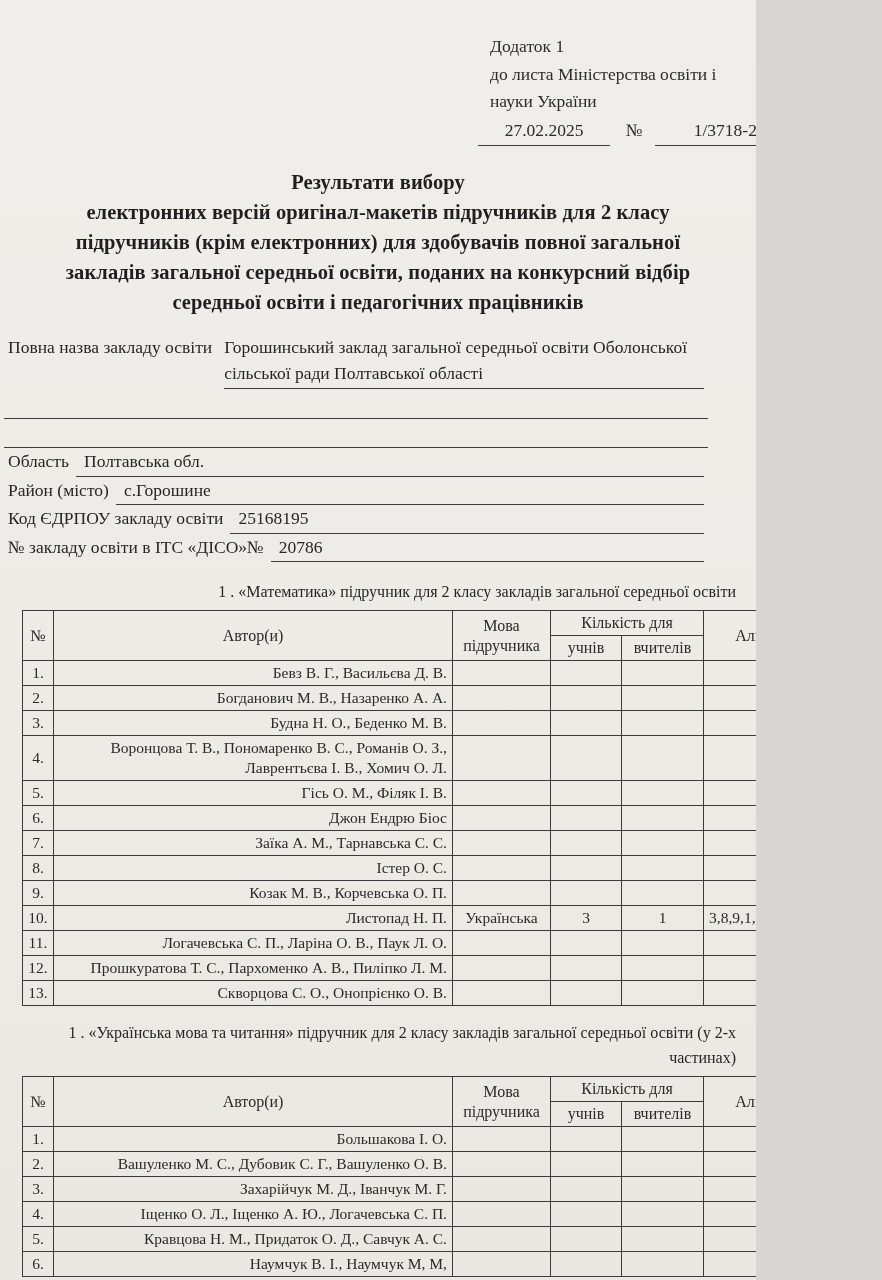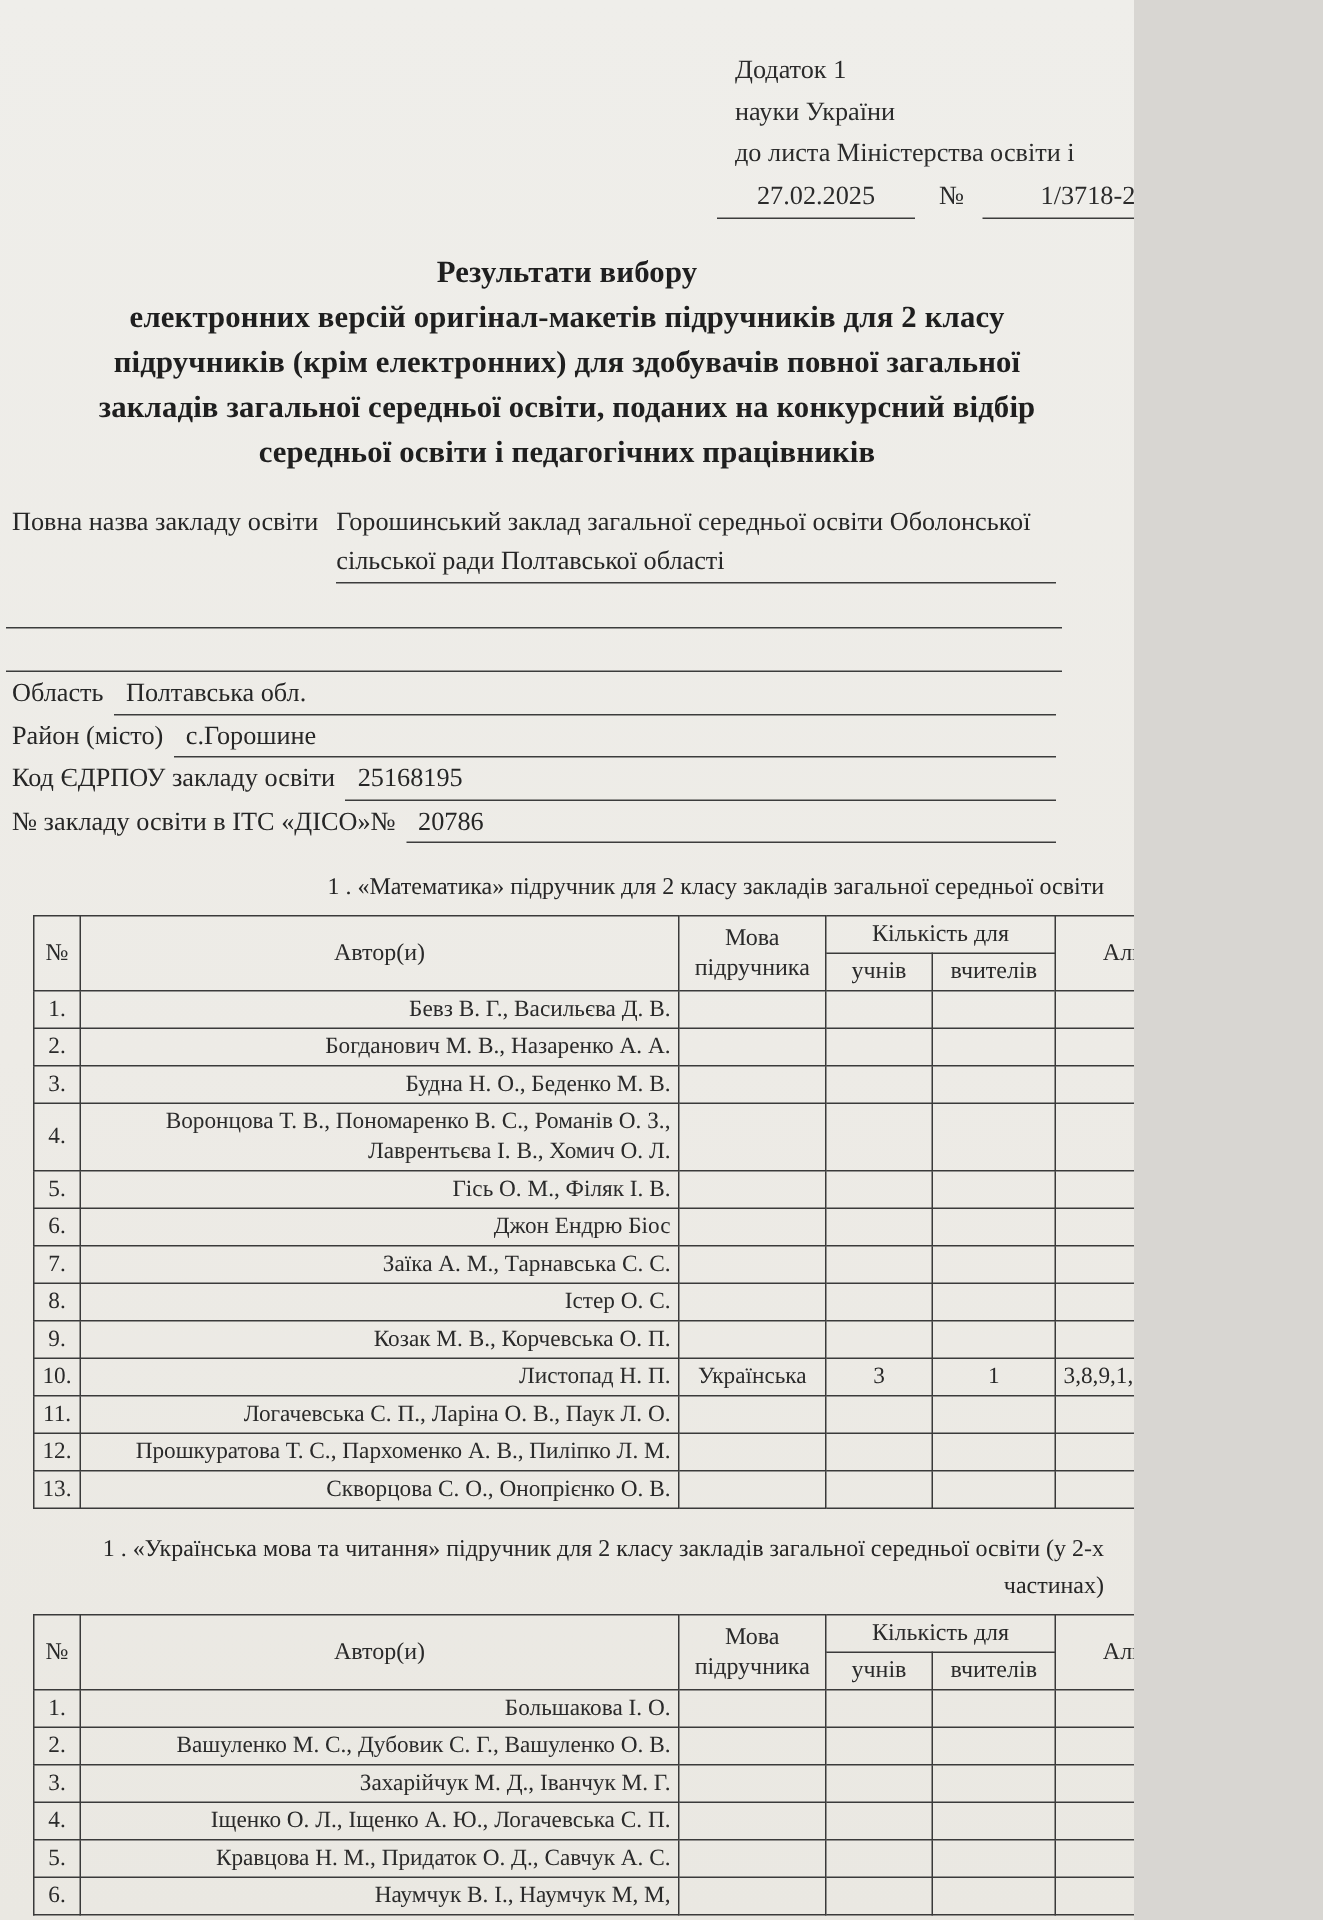--- a/index.html
+++ b/index.html
@@ -117,22 +117,22 @@
   td.col-alternative { text-align: left; }
   table.textbook-table td { height: 24px; }
 </style>
 </head>
 <body>
 
 <div class="page">
 
   <div class="header-note">
     <div>Додаток 1</div>
+    <div>до листа Міністерства освіти і</div>
     <div>науки України</div>
-    <div>до листа Міністерства освіти і</div>
     <div class="date-row">
       <span class="underlined date-u">27.02.2025</span><span class="numsign">№</span><span class="underlined number-u">1/3718-25</span>
     </div>
   </div>
 
   <div class="doc-title">
     <div>Результати вибору</div>
     <div>електронних версій оригінал-макетів підручників для 2 класу</div>
     <div>підручників (крім електронних) для здобувачів повної загальної</div>
     <div>закладів загальної середньої освіти, поданих на конкурсний відбір</div>

